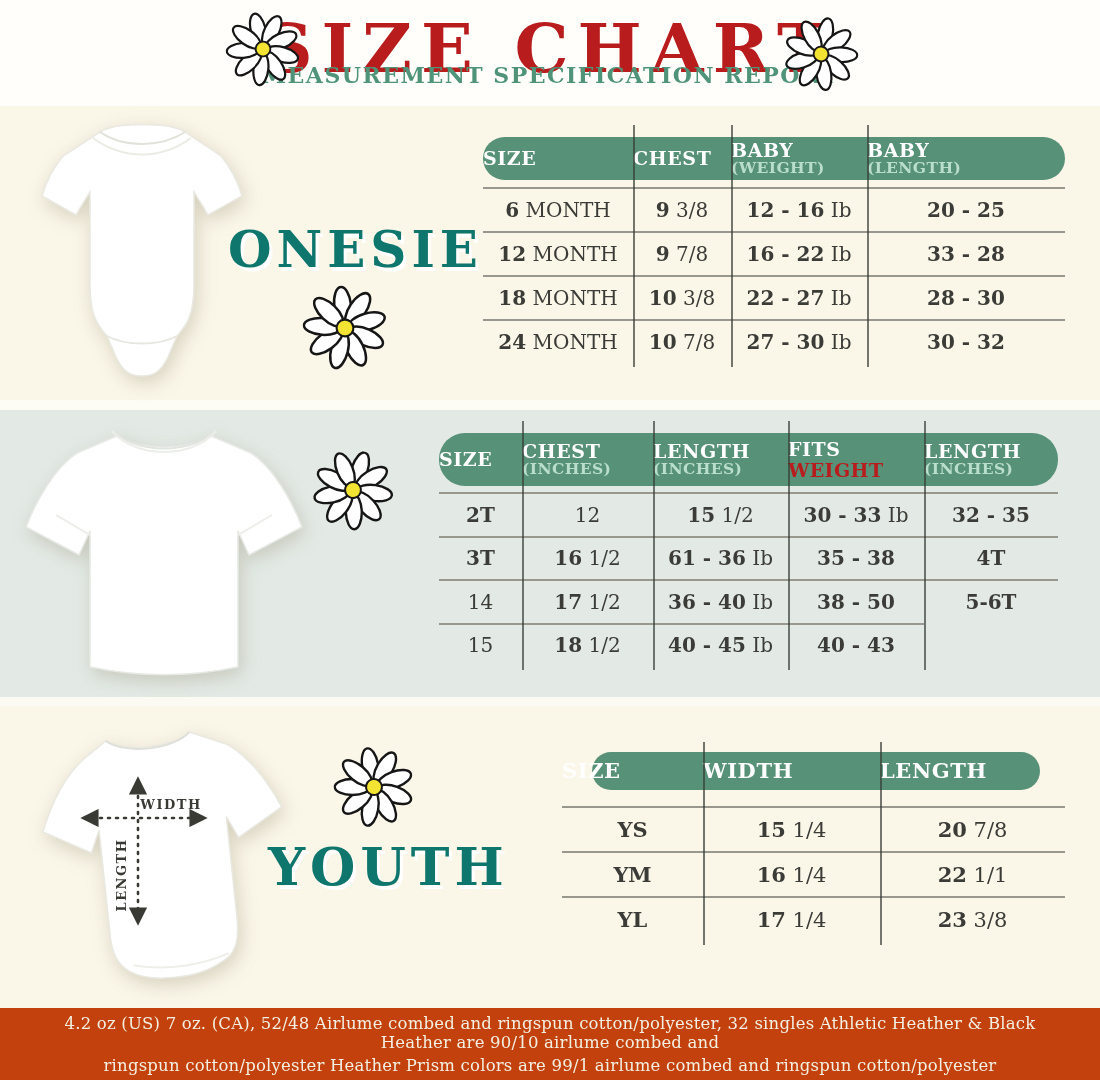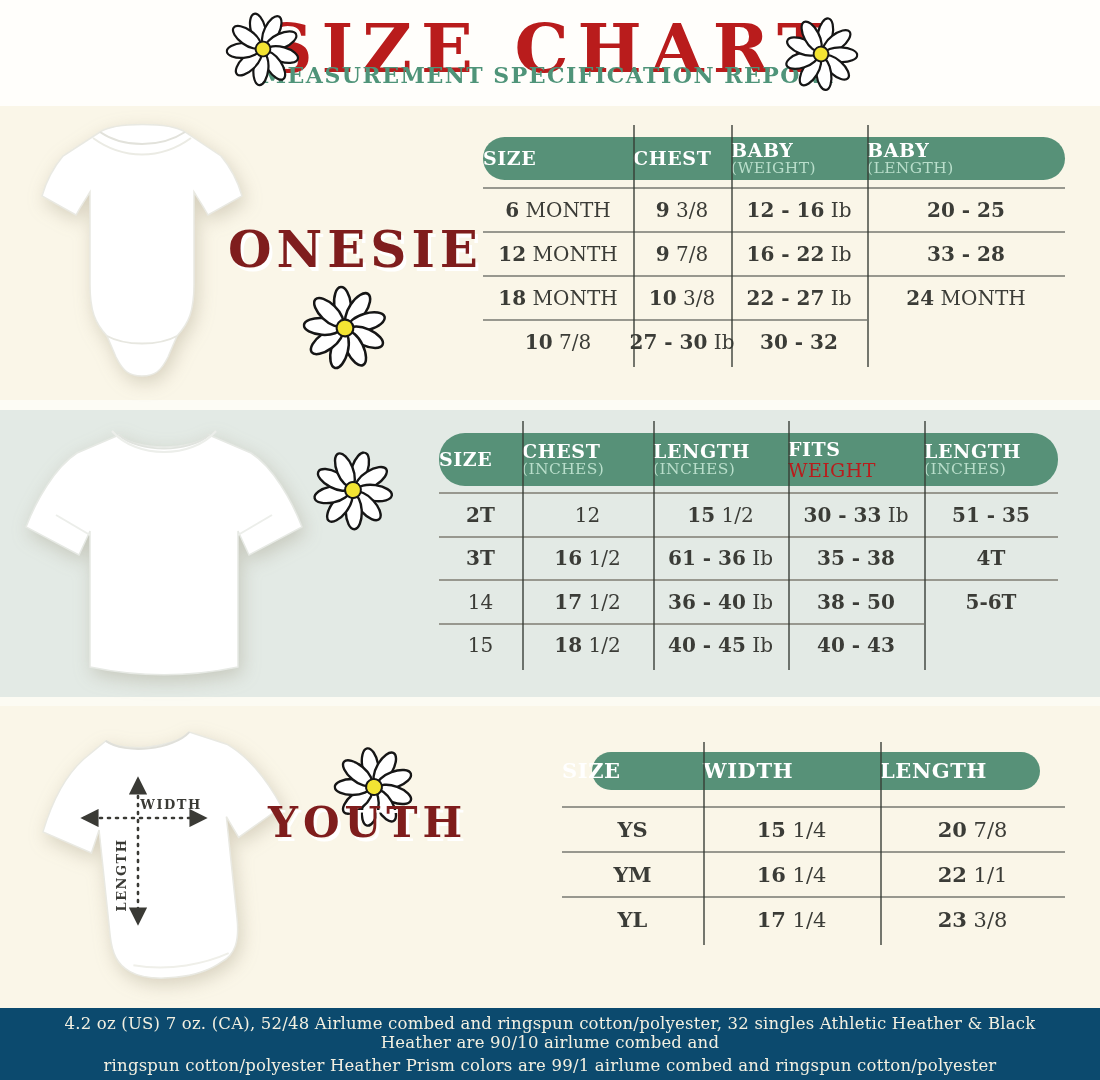--- a/index.html
+++ b/index.html
@@ -5,46 +5,46 @@
   html,body{margin:0;padding:0;background:#ffffff;}
   .page{position:relative;width:1100px;height:1080px;margin:0 auto;overflow:hidden;
         font-family:"DejaVu Serif",serif;background:#fffefb;}
   .band{position:absolute;left:0;right:0;}
   .band-title{top:0;height:106px;background:#fffefb;}
   .sec-onesie{top:106px;height:294px;background:#faf6e8;}
   .gap-a{top:400px;height:10px;background:#fdfcf5;}
   .sec-toddler{top:410px;height:287px;background:#e3eae5;}
   .gap-b{top:697px;height:9px;background:#fcfbf3;}
   .sec-youth{top:706px;height:302px;background:#faf6e8;}
-  .footer-band{top:1008px;height:72px;background:#0c4a6e;display:flex;flex-direction:column;
+  .footer-band{top:1008px;height:72px;background:#c2410c;display:flex;flex-direction:column;
         justify-content:center;align-items:center;gap:4px;}
   .footer-line{color:#f3f0e1;font-size:16.5px;letter-spacing:.2px;text-align:center;width:1040px;}
 
   .title-main{position:absolute;left:0;right:0;top:8px;text-align:center;font-size:68px;
         font-weight:900;letter-spacing:9px;color:#b91c1c;}
   .title-sub{position:absolute;left:0;right:0;top:62px;text-align:center;font-size:22px;
         font-weight:700;letter-spacing:1.5px;color:#4f9479;}
 
-  .word-label{position:absolute;font-weight:900;color:#7f1d1d;
+  .word-label{position:absolute;font-weight:900;color:#0f766e;
         text-shadow:3px 4px 0 #ffffff;white-space:nowrap;}
   .lbl-onesie{left:228px;top:220px;font-size:50px;letter-spacing:5px;}
   .lbl-toddler{left:106px;top:534px;font-size:52px;letter-spacing:3px;}
-  .lbl-youth{left:268px;top:798px;font-size:42px;letter-spacing:5px;}
+  .lbl-youth{left:268px;top:836px;font-size:52px;letter-spacing:5px;}
 
   .daisy{position:absolute;}
   .garment{position:absolute;filter:drop-shadow(3px 6px 9px rgba(130,120,90,.28));}
 
   
   .tbl{position:absolute;display:grid;color:#3b3c37;}
   .pill{position:absolute;background:#579178;z-index:0;}
   .vline{position:absolute;width:2px;background:rgba(52,58,50,.68);z-index:2;}
   .hcell{position:relative;z-index:1;display:flex;flex-direction:column;align-items:flex-start;
         justify-content:center;line-height:1.08;}
   .ht{color:#ffffff;font-weight:700;font-size:19px;letter-spacing:.6px;}
-  .hs{color:#b9decb;font-weight:400;font-size:15.5px;letter-spacing:.4px;}
+  .hs{color:#b9decb;font-weight:700;font-size:15.5px;letter-spacing:.4px;}
   .hs.white{color:#b91c1c;font-size:19px;}
   .cell{display:flex;align-items:center;justify-content:center;border-top:2px solid #98988f;
         font-size:20px;white-space:pre;}
   .cb{font-weight:700;}
   .cr{font-weight:400;}
 
   .tbl-onesie{left:483px;top:137px;width:582px;
         grid-template-columns:150px 98px 136px 198px;
         grid-template-rows:50px repeat(4,44px);}
   .tbl-onesie .pill{left:0;right:0;top:0;height:43px;border-radius:22px;}
@@ -142,20 +142,21 @@
     <div class="cell"><span class="cb">20 - 25</span><span class="cr"></span></div>
 
     <div class="cell"><span class="cb">12</span><span class="cr"> MONTH</span></div>
     <div class="cell"><span class="cb">9</span><span class="cr"> 7/8</span></div>
     <div class="cell"><span class="cb">16 - 22</span><span class="cr"> Ib</span></div>
     <div class="cell"><span class="cb">33 - 28</span><span class="cr"></span></div>
 
     <div class="cell"><span class="cb">18</span><span class="cr"> MONTH</span></div>
     <div class="cell"><span class="cb">10</span><span class="cr"> 3/8</span></div>
     <div class="cell"><span class="cb">22 - 27</span><span class="cr"> Ib</span></div>
+    <div class="cell"><span class="cb">28 - 30</span><span class="cr"></span></div>
 
     <div class="cell"><span class="cb">24</span><span class="cr"> MONTH</span></div>
     <div class="cell"><span class="cb">10</span><span class="cr"> 7/8</span></div>
     <div class="cell"><span class="cb">27 - 30</span><span class="cr"> Ib</span></div>
     <div class="cell"><span class="cb">30 - 32</span><span class="cr"></span></div>
   </div>
 
   <svg class="garment" style="left:14px;top:415px;width:300px;height:272px" viewBox="0 0 300 272">
     <path d="M105 20 C 122 36,178 36,195 20 L237 38 C259 52,278 86,288 112 L235 140 L224 116 L224 252 C176 262,124 262,76 252 L76 116 L65 140 L12 112 C22 86,41 52,63 38 Z" fill="#ffffff" stroke="#e6e9e4" stroke-width="1.5"></path>
     <path d="M105 20 C 125 38,175 38,195 20" fill="none" stroke="#e0e3de" stroke-width="2"></path>
@@ -192,21 +193,21 @@
       </div>
     <div class="hcell">
         <span class="ht">LENGTH</span>
         <span class="hs">(INCHES)</span>
       </div>
 
     <div class="cell"><span class="cb">2T</span><span class="cr"></span></div>
     <div class="cell"><span class="cb"></span><span class="cr">12</span></div>
     <div class="cell"><span class="cb">15</span><span class="cr"> 1/2</span></div>
     <div class="cell"><span class="cb">30 - 33</span><span class="cr"> Ib</span></div>
-    <div class="cell"><span class="cb">51 - 35</span><span class="cr"></span></div>
+    <div class="cell"><span class="cb">32 - 35</span><span class="cr"></span></div>
 
     <div class="cell"><span class="cb">3T</span><span class="cr"></span></div>
     <div class="cell"><span class="cb">16</span><span class="cr"> 1/2</span></div>
     <div class="cell"><span class="cb">61 - 36</span><span class="cr"> Ib</span></div>
     <div class="cell"><span class="cb">35 - 38</span><span class="cr"></span></div>
 
     <div class="cell"><span class="cb">4T</span><span class="cr"></span></div>
     <div class="cell"><span class="cb"></span><span class="cr">14</span></div>
     <div class="cell"><span class="cb">17</span><span class="cr"> 1/2</span></div>
     <div class="cell"><span class="cb">36 - 40</span><span class="cr"> Ib</span></div>

